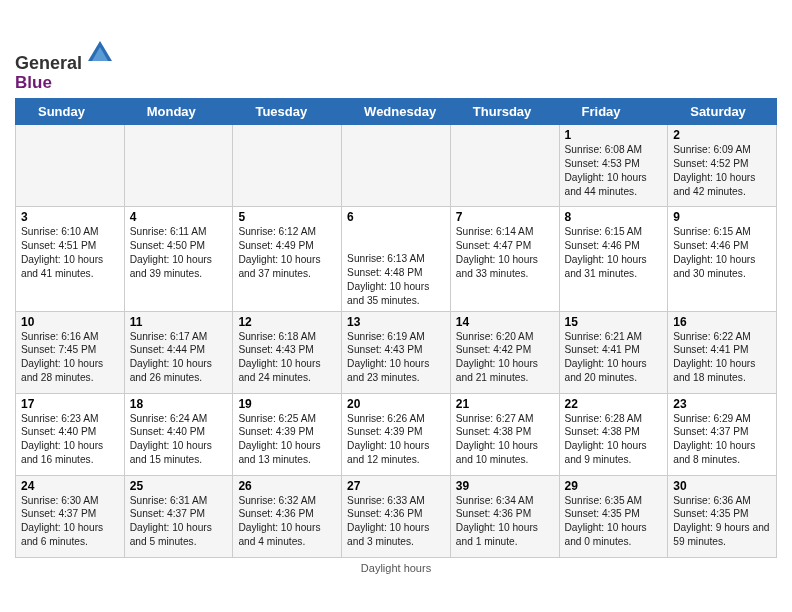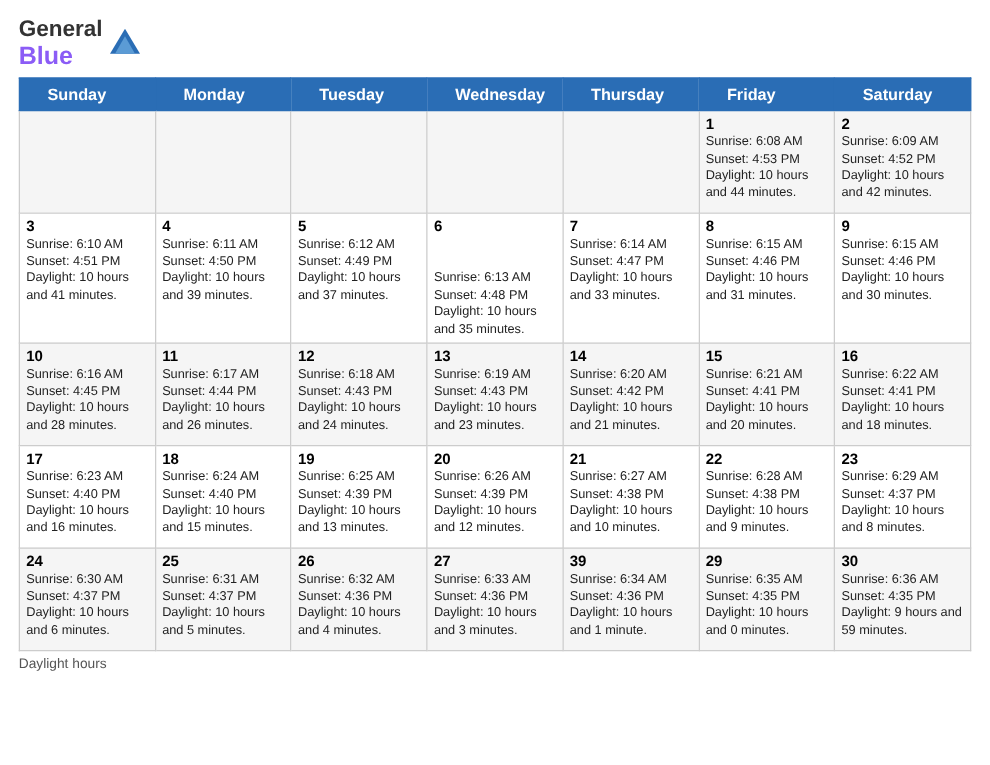--- a/index.html
+++ b/index.html
@@ -23,30 +23,31 @@
     }
     .logo {
       display: flex;
       align-items: center;
       margin-top: 4px;
     }
     .logo-text {
       display: flex;
       flex-direction: column;
       line-height: 1.1;
+      margin-top: 40px;
     }
     .logo-general {
       font-size: 18px;
       font-weight: bold;
       color: #333;
     }
     .logo-blue {
-      font-size: 20px;
+      font-size: 17px;
       font-weight: bold;
-      color: #8b5cf6;
+      color: #701a75;
     }
     .logo-icon {
       width: 28px;
       height: 28px;
       margin-left: 4px;
     }
     .title-block {
       text-align: right;
     }
     .month-title {
@@ -94,20 +95,21 @@
     }
     .day-info {
       font-size: 10.2px;
       color: #222;
       line-height: 1.35;
     }
     .footer {
       margin-top: 4px;
       font-size: 11px;
       color: #555;
+      text-align: center;
     }
   </style>
 </head>
 <body>
 
 <div class="container">
   <div class="header">
     <div class="logo">
       <div class="logo-text">
         <span class="logo-general">General</span>
@@ -194,21 +196,21 @@
             <span class="day-num">9</span>
             <div class="day-info" style="white-space: pre-line;">Sunrise: 6:15 AM
 Sunset: 4:46 PM
 Daylight: 10 hours and 30 minutes.</div>
           </td>
         </tr>
         <tr>
           <td>
             <span class="day-num">10</span>
             <div class="day-info" style="white-space: pre-line;">Sunrise: 6:16 AM
-Sunset: 4:45 PM
+Sunset: 7:45 PM
 Daylight: 10 hours and 28 minutes.</div>
           </td>
           <td>
             <span class="day-num">11</span>
             <div class="day-info" style="white-space: pre-line;">Sunrise: 6:17 AM
 Sunset: 4:44 PM
 Daylight: 10 hours and 26 minutes.</div>
           </td>
           <td>
             <span class="day-num">12</span>

